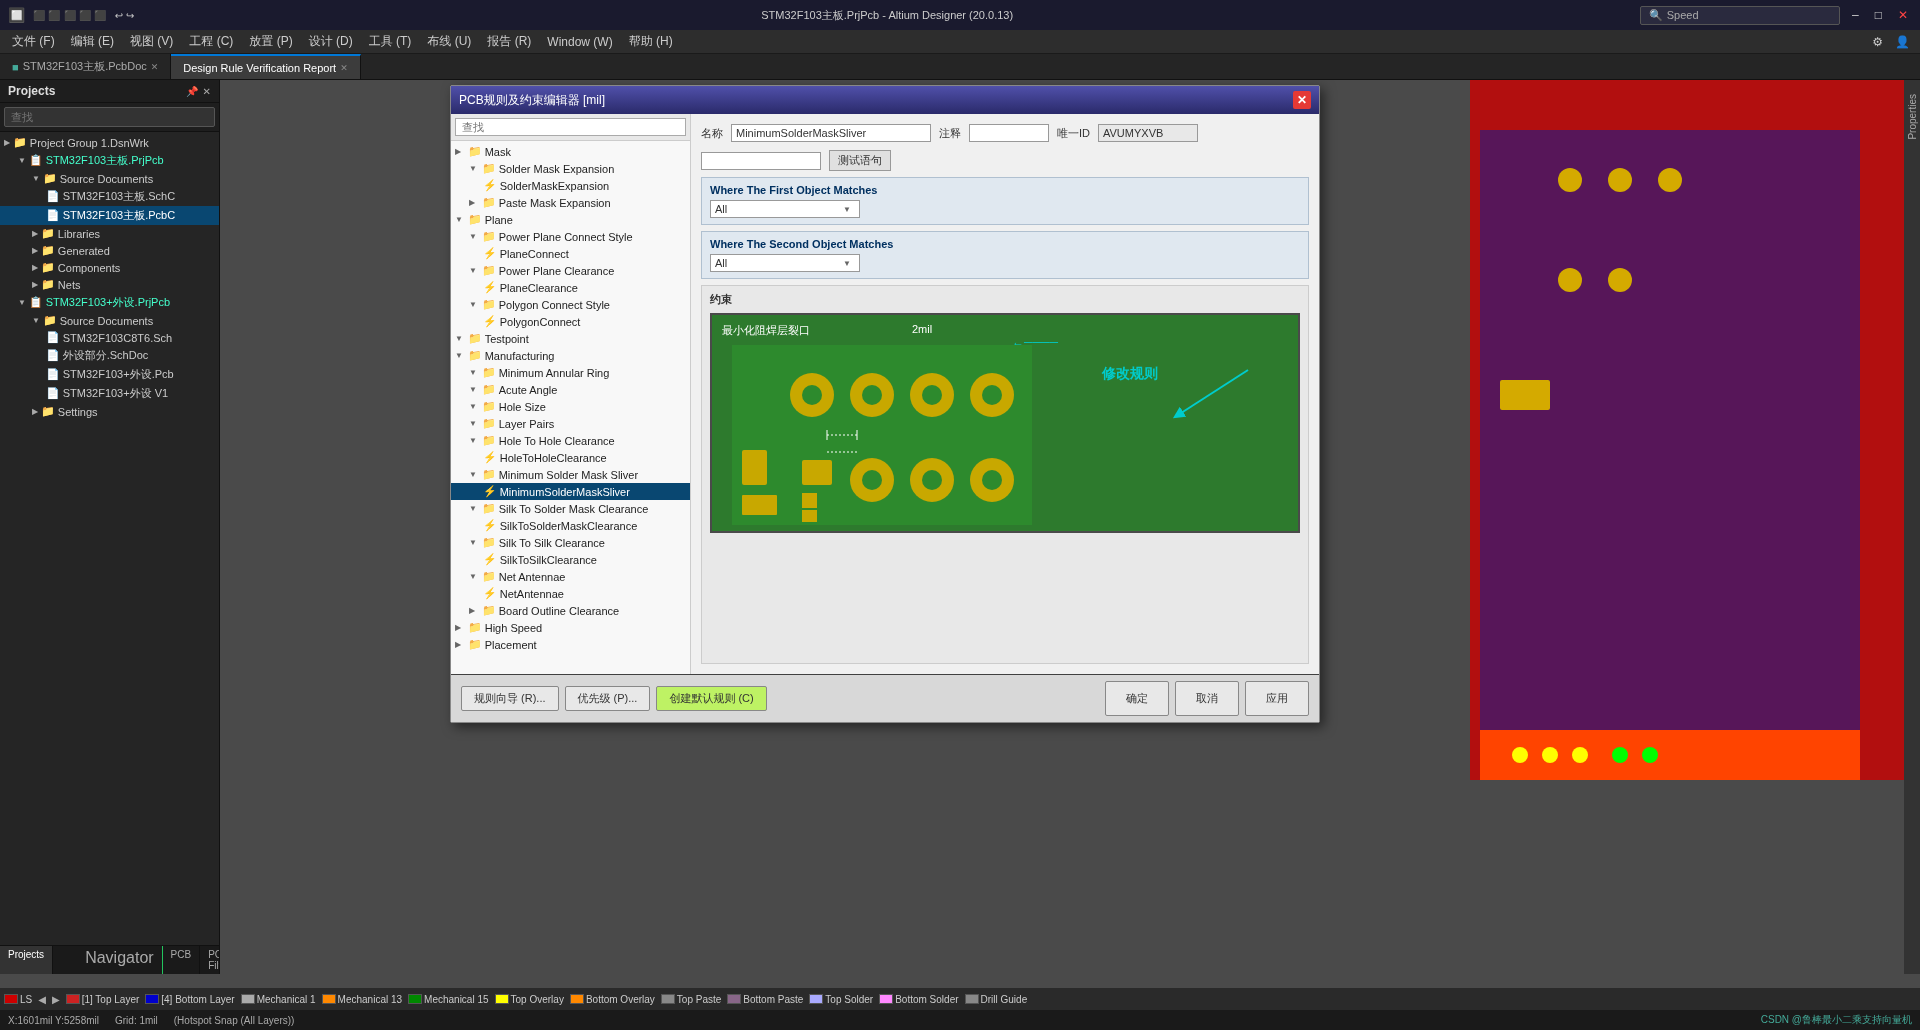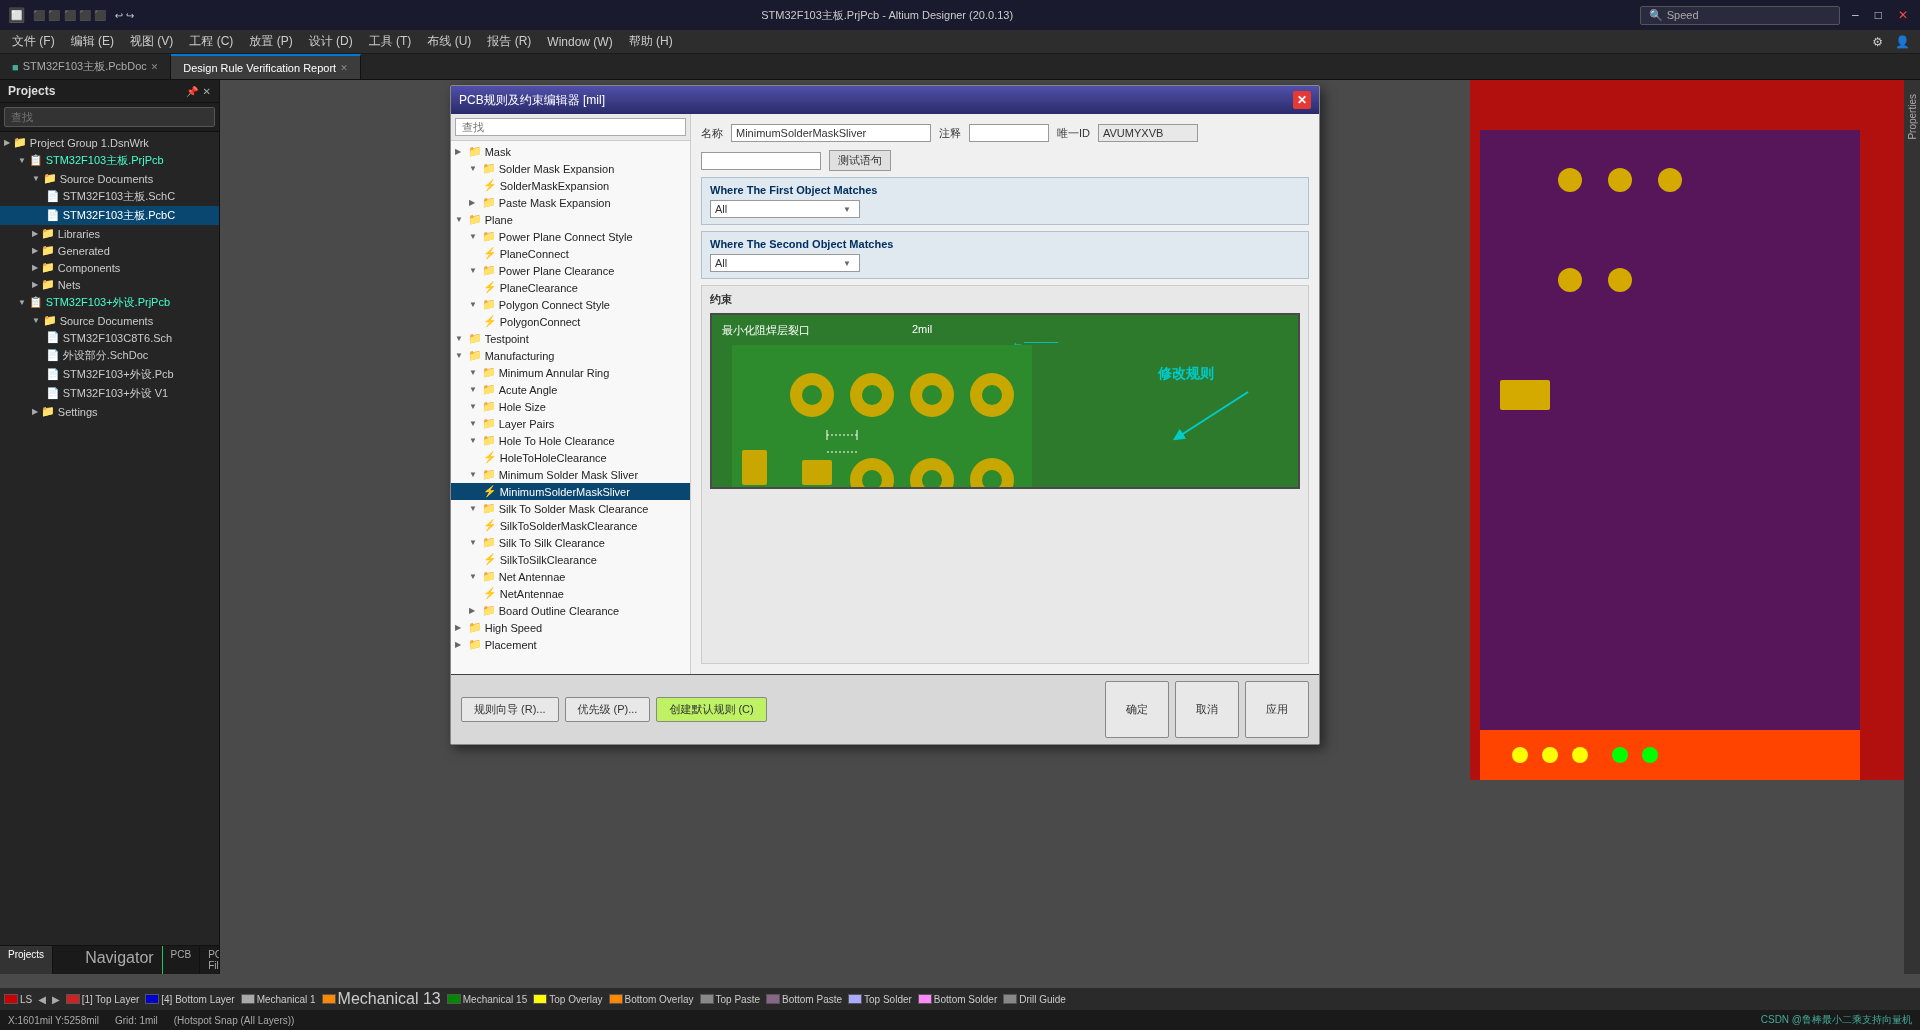--- a/index.html
+++ b/index.html
@@ -416,21 +416,21 @@
             <div style="display:flex; align-items:center; gap:4px;">
               <div style="background:white; border:1px solid #999; padding:2px 8px 2px 4px; font-size:11px; color:#333; width:150px; cursor:pointer; display:flex; align-items:center; justify-content:space-between;">
                 <span>All</span>
                 <span style="font-size:8px; color:#666;">▼</span>
               </div>
             </div>
           </div>
 
           <div style="background:#e8e8e8; border:1px solid #ccc; padding:6px 8px; flex:1;">
             <div style="font-size:11px; font-weight:bold; color:#333; margin-bottom:6px;">约束</div>
-            <div style="background:#2d7a2d; border:2px solid #4a4a4a; position:relative; height:176px; overflow:hidden;">
+            <div style="background:#2d7a2d; border:2px solid #4a4a4a; position:relative; height:220px; overflow:hidden;">
 
               <div style="position:absolute; top:8px; left:10px; color:#fff; font-size:11px;">最小化阻焊层裂口</div>
               <div style="position:absolute; top:8px; left:200px; color:#fff; font-size:11px;">2mil</div>
 
               <div style="position:absolute; top:20px; left:300px; color:#00cccc; font-size:12px;">←────</div>
 
               <svg width="300" height="180" viewBox="0 0 300 180" style="position:absolute; top:30px; left:20px;">
 
                 <rect x="0" y="0" width="300" height="180" fill="#2d8a2d"></rect>
 
@@ -457,21 +457,21 @@
                 <circle cx="260" cy="135" r="22" fill="#c8a800"></circle>
                 <circle cx="260" cy="135" r="10" fill="#2d8a2d"></circle>
 
                 <line x1="95" y1="90" x2="125" y2="90" stroke="white" stroke-width="1" stroke-dasharray="2,2"></line>
                 <line x1="95" y1="85" x2="95" y2="95" stroke="white" stroke-width="1"></line>
                 <line x1="125" y1="85" x2="125" y2="95" stroke="white" stroke-width="1"></line>
 
                 <line x1="95" y1="107" x2="125" y2="107" stroke="white" stroke-width="1" stroke-dasharray="2,2"></line>
               </svg>
 
-              <div style="position:absolute; top:50px; right:40px; display:flex; flex-direction:column; align-items:flex-start;">
+              <div style="position:absolute; top:50px; right:40px; display:flex; flex-direction:row; align-items:flex-start;">
                 <div style="color:#00cccc; font-size:14px; font-weight:bold; margin-bottom:4px;">修改规则</div>
                 <svg width="100" height="60">
                   <path d="M 90 5 L 20 50" stroke="#00cccc" stroke-width="2" fill="none" marker-end="url(#arrowhead)"></path>
                   <defs>
                     <marker id="arrowhead" markerWidth="6" markerHeight="6" refX="3" refY="3" orient="auto">
                       <path d="M 0 0 L 6 3 L 0 6 z" fill="#00cccc"></path>
                     </marker>
                   </defs>
                 </svg>
               </div>
@@ -480,21 +480,21 @@
         </div>
       </div>
 
       <div style="background:#d8d8d8; padding:6px 10px; display:flex; justify-content:space-between; align-items:center; border-top:1px solid #404040;">
         <div style="display:flex; gap:6px;">
           <button style="background:#e8e8e8; border:1px solid #888; padding:4px 12px; font-size:11px; cursor:pointer; color:#333; border-radius:2px;">规则向导 (R)...</button>
           <button style="background:#e8e8e8; border:1px solid #888; padding:4px 12px; font-size:11px; cursor:pointer; color:#333; border-radius:2px;">优先级 (P)...</button>
           <button style="background:#bef264; border:1px solid #888; padding:4px 12px; font-size:11px; cursor:pointer; color:#333; border-radius:2px;">创建默认规则 (C)</button>
         </div>
         <div style="display:flex; gap:6px;">
-          <button style="background:#e8e8e8; border:1px solid #888; padding:20px 20px; font-size:11px; cursor:pointer; color:#333; border-radius:2px;">确定</button>
+          <button style="background:#e8e8e8; border:1px solid #888; padding:9px 20px; font-size:11px; cursor:pointer; color:#333; border-radius:2px;">确定</button>
           <button style="background:#e8e8e8; border:1px solid #888; padding:4px 20px; font-size:11px; cursor:pointer; color:#333; border-radius:2px;">取消</button>
           <button style="background:#e8e8e8; border:1px solid #888; padding:4px 20px; font-size:11px; cursor:pointer; color:#333; border-radius:2px;">应用</button>
         </div>
       </div>
     </div>
 
     <div style="position:absolute; right:0; top:0; bottom:0; width:16px; background:#333; display:flex; flex-direction:column; align-items:center; justify-content:flex-start; padding-top:10px;">
       <span style="writing-mode:vertical-rl; transform:rotate(180deg); font-size:10px; color:#aaa; white-space:nowrap; padding:4px 2px; cursor:pointer;">Properties</span>
     </div>
   </div>
@@ -514,21 +514,21 @@
   <div style="display:flex; align-items:center; gap:2px; cursor:pointer;">
     <div style="width:14px; height:10px; background:#0000cc; border:1px solid #555;"></div>
     <span style="font-size:10px; color:#ccc;">[4] Bottom Layer</span>
   </div>
   <div style="display:flex; align-items:center; gap:2px; cursor:pointer;">
     <div style="width:14px; height:10px; background:#aaaaaa; border:1px solid #555;"></div>
     <span style="font-size:10px; color:#ccc;">Mechanical 1</span>
   </div>
   <div style="display:flex; align-items:center; gap:2px; cursor:pointer;">
     <div style="width:14px; height:10px; background:#ff8800; border:1px solid #555;"></div>
-    <span style="font-size:16px; color:#ccc;">Mechanical 13</span>
+    <span style="font-size:10px; color:#ccc;">Mechanical 13</span>
   </div>
   <div style="display:flex; align-items:center; gap:2px; cursor:pointer;">
     <div style="width:14px; height:10px; background:#008800; border:1px solid #555;"></div>
     <span style="font-size:10px; color:#ccc;">Mechanical 15</span>
   </div>
   <div style="display:flex; align-items:center; gap:2px; cursor:pointer;">
     <div style="width:14px; height:10px; background:#ffff00; border:1px solid #555;"></div>
     <span style="font-size:10px; color:#ccc;">Top Overlay</span>
   </div>
   <div style="display:flex; align-items:center; gap:2px; cursor:pointer;">

